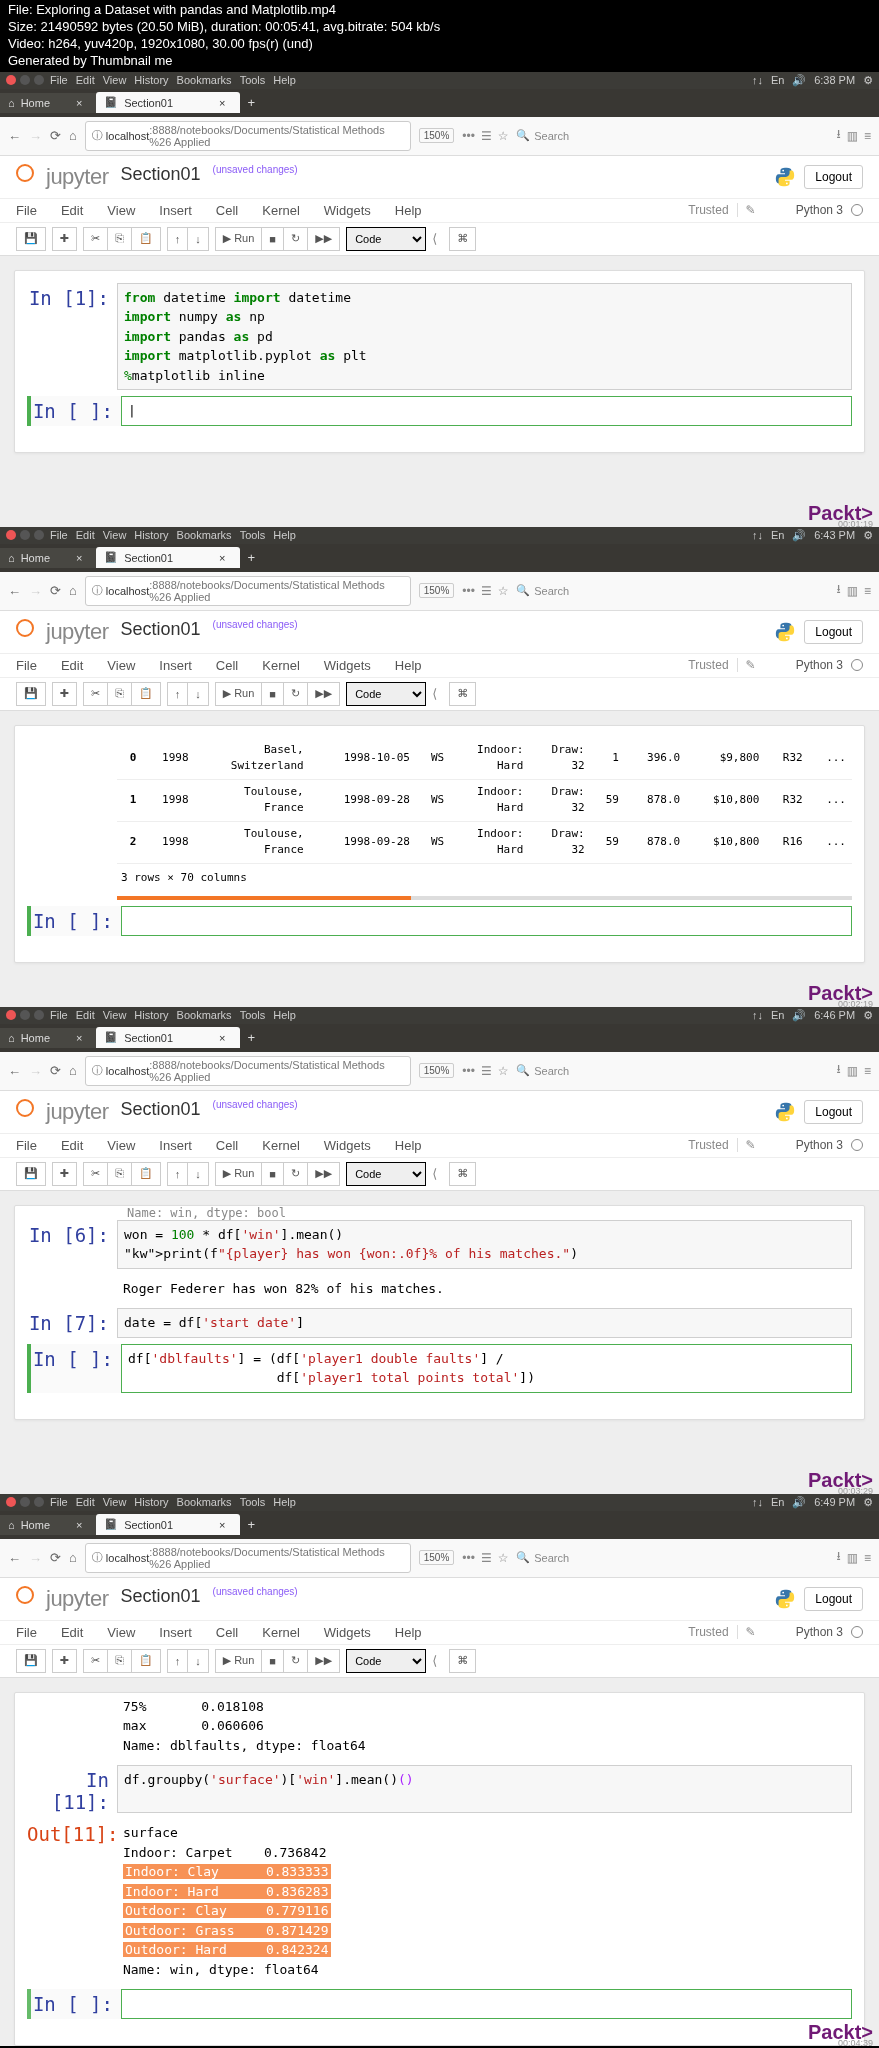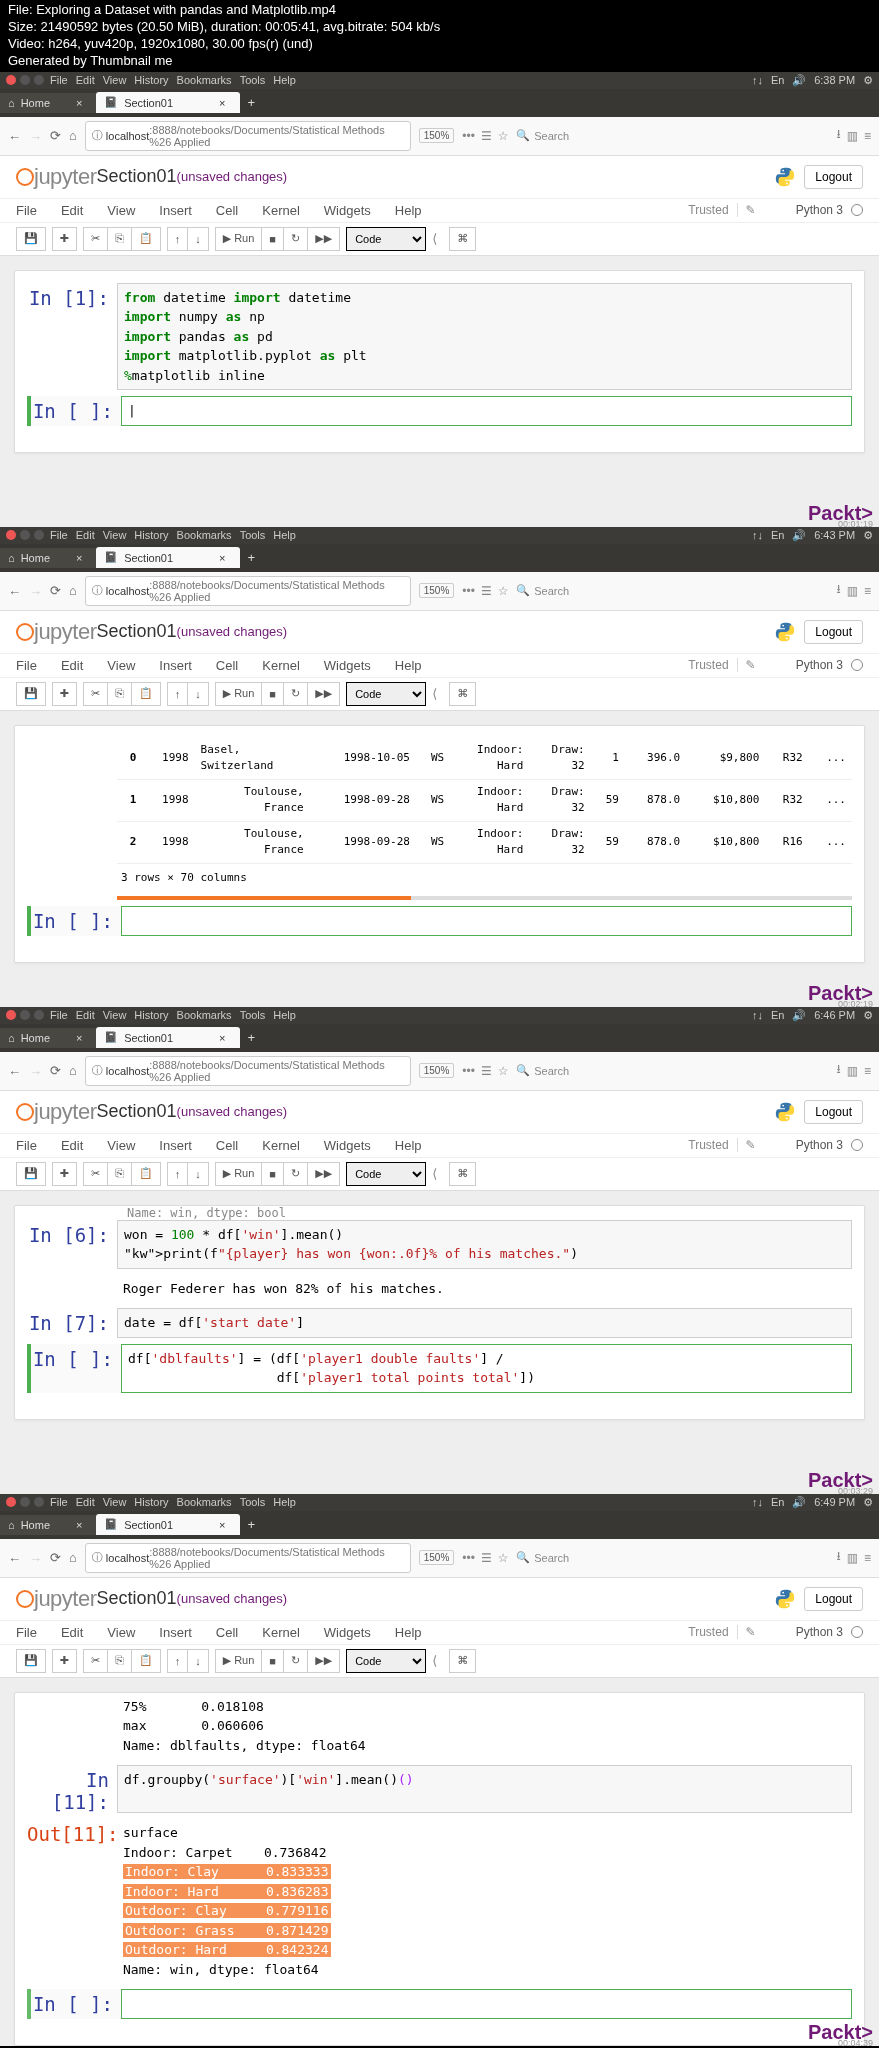--- a/index.html
+++ b/index.html
@@ -20,25 +20,25 @@
 .tab.inactive { background: #484742; }
 .tab.active { background: #f9f9f9; color: #333; border-radius: 3px 3px 0 0; }
 .tab-plus { color: #ddd; padding: 0 8px; }
 .url-row { background: #f9f9f9; display: flex; align-items: center; padding: 4px 8px; gap: 8px; border-bottom: 1px solid #ddd; }
 .nav-icon { color: #666; font-size: 13px; }
 .url-bar { flex: 1; display: flex; align-items: center; background: #fff; border: 1px solid #ccc; border-radius: 3px; padding: 2px 6px; font-size: 11px; color: #777; max-width: 330px; }
 .url-bar .host { color: #333; }
 .zoom { font-size: 10px; padding: 1px 4px; border: 1px solid #ccc; border-radius: 2px; color: #555; }
 .addr-icons { display: flex; gap: 6px; align-items: center; color: #888; font-size: 12px; }
 .search-bar { display: flex; align-items: center; gap: 4px; color: #888; font-size: 11px; flex: 1; }
-.jp-header { background: #fff; display: flex; align-items: center; padding: 8px 16px; gap: 0; border-bottom: 1px solid #eee; }
+.jp-header { background: #fff; display: flex; padding: 8px 16px; gap: 12px; border-bottom: 1px solid #eee; }
 .jp-logo { color: #888; font-size: 22px; font-weight: 300; letter-spacing: -0.5px; }
 .jp-logo-icon { width: 18px; height: 18px; border: 2px solid #f37626; border-radius: 50%; display: inline-block; position: relative; }
 .nb-name { font-size: 18px; color: #333; }
-.nb-status { color: #701a75; font-size: 13px; }
+.nb-status { color: #8b5cf6; font-size: 10px; }
 .jp-right { margin-left: auto; display: flex; align-items: center; gap: 8px; }
 .py-logo { width: 22px; height: 22px; }
 .logout-btn { padding: 4px 10px; border: 1px solid #ccc; border-radius: 3px; font-size: 12px; background: #fff; }
 .jp-menu { display: flex; align-items: center; padding: 4px 16px; border-bottom: 1px solid #eee; background: #fff; font-size: 13px; color: #555; gap: 24px; }
 .jp-menu-right { margin-left: auto; display: flex; align-items: center; gap: 8px; font-size: 12px; color: #888; }
 .trusted { border-right: 1px solid #ddd; padding-right: 8px; }
 .edit-icon { color: #888; }
 .kernel { color: #555; padding-left: 32px; }
 .kernel-ind { width: 12px; height: 12px; border: 1px solid #888; border-radius: 50%; display: inline-block; }
 .jp-toolbar { display: flex; align-items: center; padding: 4px 16px; border-bottom: 1px solid #ddd; background: #fff; gap: 2px; }
@@ -321,21 +321,21 @@
   </div>
   <div class="nb-body">
     <div class="cell">
       <div class="prompt"></div>
       <div class="cell-body" style="padding:0">
         <table class="df">
           <tbody>
                 <tr>
                   <th>0</th>
                   <td>1998</td>
-                  <td style="text-align:left">Basel,<br>Switzerland</td>
+                  <td style="text-align:right">Basel,<br>Switzerland</td>
                   <td>1998-10-05</td>
                   <td>WS</td>
                   <td>Indoor:<br>Hard</td>
                   <td>Draw:<br>32</td>
                   <td>1</td>
                   <td>396.0</td>
                   <td>$9,800</td>
                   <td>R32</td>
                   <td>...</td>
                 </tr>

